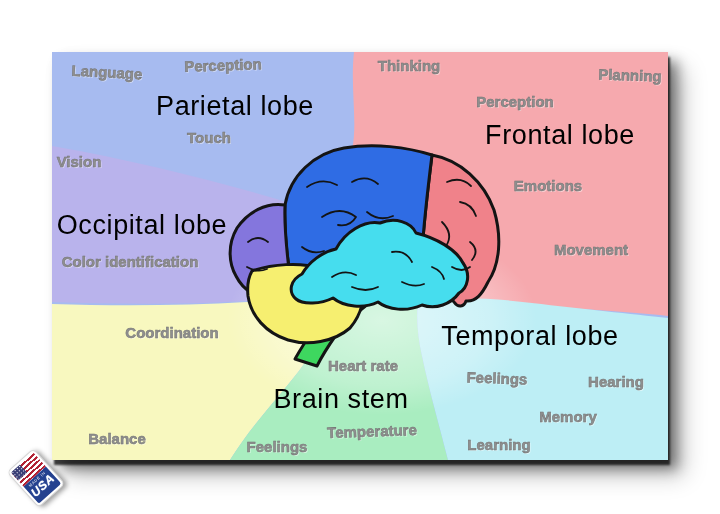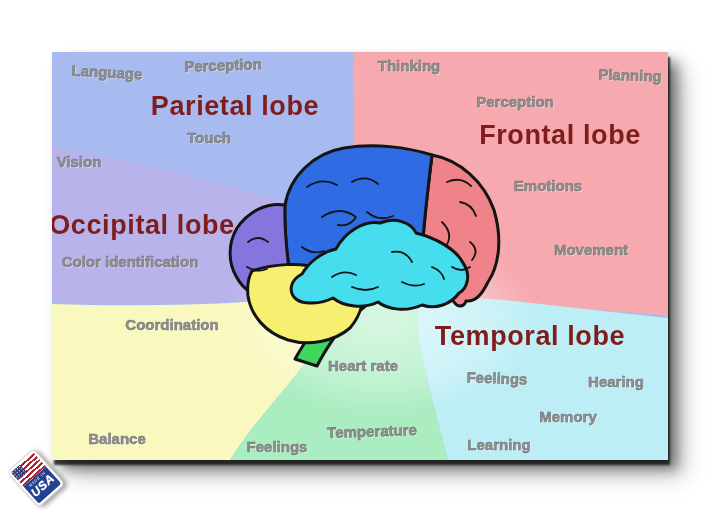--- a/index.html
+++ b/index.html
@@ -2,21 +2,21 @@
 <html><head>
 <meta charset="utf-8">
 <style>
   html,body{margin:0;padding:0;background:#ffffff;}
   .canvas{position:relative;width:720px;height:514px;background:#ffffff;overflow:hidden;
           font-family:"Liberation Sans","DejaVu Sans",sans-serif;}
   .poster{position:absolute;left:52px;top:52px;width:616px;height:408px;overflow:hidden;
           box-shadow:2px 5px 2px rgba(15,15,15,.8), 9px 9px 12px rgba(0,0,0,.45), 16px 16px 22px rgba(0,0,0,.22);}
   .poster svg{position:absolute;left:0;top:0;}
   .lbl{position:absolute;transform:translate(-50%,-50%);white-space:nowrap;}
-  .heading{font-size:27px;color:#7f1d1d;letter-spacing:.6px;font-weight:700;}
+  .heading{font-size:27px;color:#000000;letter-spacing:.6px;font-weight:400;}
   .func{font-size:15px;font-weight:700;color:#8f8f8f;-webkit-text-stroke:.5px #737373;
         text-shadow:1px 1px 0 rgba(255,255,255,.45);}
   .r3{transform:translate(-50%,-50%) rotate(3deg);}
   .rm2{transform:translate(-50%,-50%) rotate(-2deg);}
   .r2{transform:translate(-50%,-50%) rotate(2deg);}
   
   .stamp{position:absolute;left:2px;top:446px;width:78px;height:68px;}
   .tag{position:absolute;left:16px;top:8px;width:36px;height:48px;background:#fff;border:1px solid #d6d6d6;
        border-radius:5px;transform:rotate(-42deg);box-shadow:2px 3px 5px rgba(0,0,0,.38);padding:2px;box-sizing:border-box;}
   .flag{position:relative;height:19px;border-radius:2px 2px 0 0;overflow:hidden;
@@ -91,33 +91,34 @@
           <path d="M 340 200 q 14 -2 20 10"></path>
           <path d="M 350 230 q 12 6 22 2"></path>
           <path d="M 380 215 q 10 4 12 12"></path>
         </g>
       </g>
     </svg>
 
     <span class="lbl heading" style="left:183px;top:54px">Parietal lobe</span>
     <span class="lbl heading" style="left:508px;top:83px">Frontal lobe</span>
     <span class="lbl heading" style="left:90px;top:173px">Occipital lobe</span>
+    <span class="lbl heading" style="left:289px;top:347px">Brain stem</span>
     <span class="lbl heading" style="left:478px;top:284px">Temporal lobe</span>
 
     <span class="lbl func r3" style="left:55px;top:20px">Language</span>
     <span class="lbl func rm2" style="left:171px;top:13px">Perception</span>
     <span class="lbl func" style="left:157px;top:85px">Touch</span>
     <span class="lbl func" style="left:357px;top:13px">Thinking</span>
     <span class="lbl func r2" style="left:578px;top:23px">Planning</span>
     <span class="lbl func" style="left:463px;top:49px">Perception</span>
     <span class="lbl func" style="left:496px;top:133px">Emotions</span>
     <span class="lbl func" style="left:539px;top:197px">Movement</span>
     <span class="lbl func" style="left:27px;top:109px">Vision</span>
     <span class="lbl func" style="left:78px;top:209px">Color identification</span>
-    <span class="lbl func" style="left:120px;top:272px">Coordination</span>
+    <span class="lbl func" style="left:120px;top:280px">Coordination</span>
     <span class="lbl func" style="left:65px;top:386px">Balance</span>
     <span class="lbl func" style="left:311px;top:313px">Heart rate</span>
     <span class="lbl func rm2" style="left:320px;top:379px">Temperature</span>
     <span class="lbl func" style="left:225px;top:394px">Feelings</span>
     <span class="lbl func r2" style="left:445px;top:326px">Feelings</span>
     <span class="lbl func" style="left:564px;top:329px">Hearing</span>
     <span class="lbl func" style="left:516px;top:364px">Memory</span>
     <span class="lbl func" style="left:447px;top:392px">Learning</span>
   </div>
 

